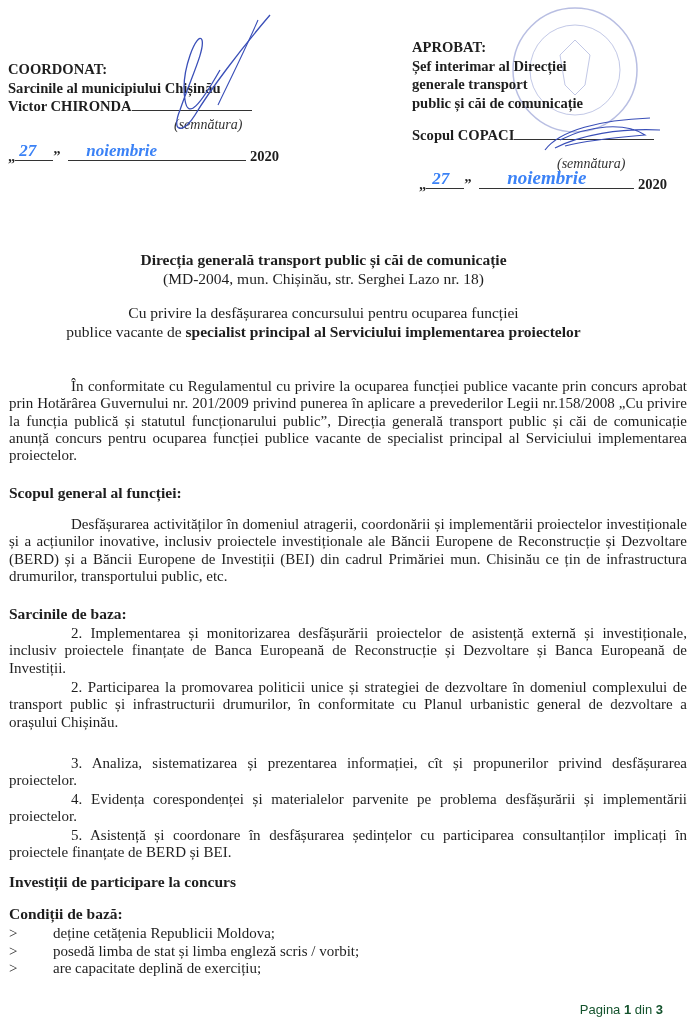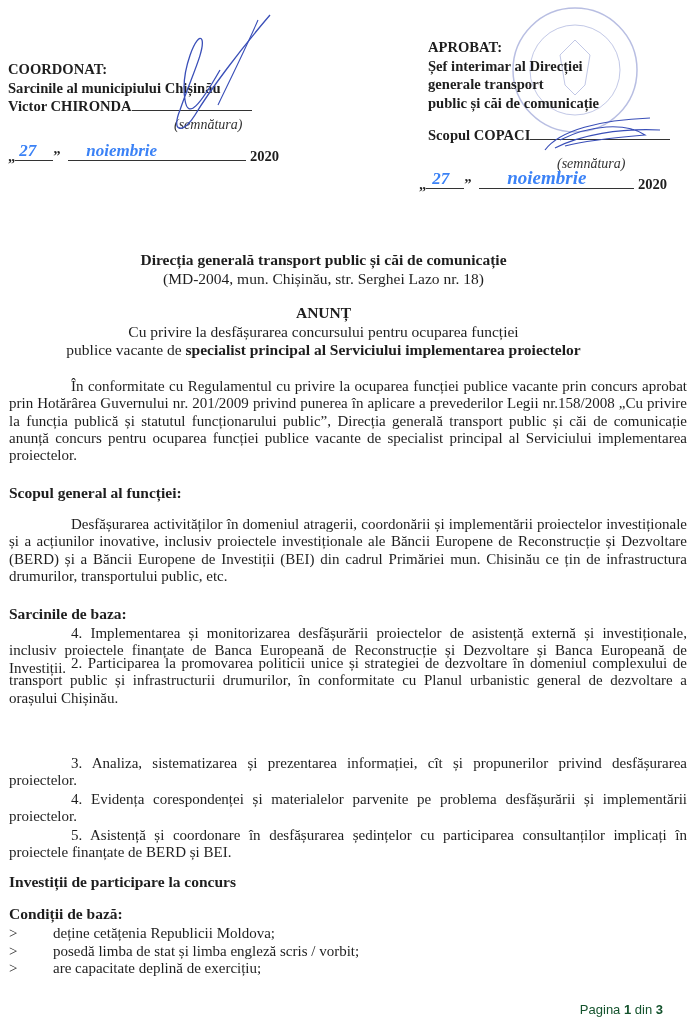--- a/index.html
+++ b/index.html
@@ -42,21 +42,21 @@
 <svg class="abs" style="left:140px; top:10px;" width="140" height="130">
   <path d="M130 5 C 100 40, 70 80, 55 105 C 45 122, 30 125, 40 100 C 50 70, 65 40, 62 30 C 58 20, 40 60, 45 90 C 48 110, 60 95, 80 60" fill="none" stroke="#3a4fb8" stroke-width="1.3"></path>
   <path d="M118 10 C 105 40, 85 80, 78 95" fill="none" stroke="#3a4fb8" stroke-width="1.1"></path>
 </svg>
 
 <svg class="abs" style="left:510px; top:5px;" width="130" height="130">
   <circle cx="65" cy="65" r="62" fill="none" stroke="#9aa3d6" stroke-width="1.5" opacity="0.7"></circle>
   <circle cx="65" cy="65" r="45" fill="none" stroke="#9aa3d6" stroke-width="1" opacity="0.6"></circle>
   <path d="M50 50 L65 35 L80 50 L75 80 L65 90 L55 80 Z" fill="none" stroke="#9aa3d6" stroke-width="1" opacity="0.6"></path>
 </svg>
-<div class="abs hdr-block" style="left:428px; top:38px;">
+<div class="abs hdr-block" style="left:412px; top:38px;">
   <div>APROBAT:</div>
   <div>Șef interimar al Direcției</div>
   <div>generale transport</div>
   <div>public și căi de comunicație</div>
   <div style="margin-top:14px;">
     <span>Scopul COPACI</span><span class="sig-line" style="width:140px;"></span>
   </div>
 </div>
 <svg class="abs" style="left:540px; top:110px;" width="130" height="45">
   <path d="M5 40 C 20 20, 60 10, 110 8 M 15 38 C 40 25, 80 18, 120 20 M 20 30 C 50 15, 85 12, 105 25 C 70 28, 40 32, 25 36" fill="none" stroke="#3a4fb8" stroke-width="1.2"></path>
@@ -67,33 +67,32 @@
   <span class="sig-line" style="width:155px; position:relative; margin-left:4px;"><span class="hand" style="position:absolute; left:28px; bottom:-1px; font-size:19px;">noiembrie</span></span>
   <span>2020</span>
 </div>
 
 <div class="abs center" style="top:250px; font-size:15.5px; line-height:19px;">
   <div style="font-weight:bold;">Direcția generală transport public și căi de comunicație</div>
   <div>(MD-2004, mun. Chișinău, str. Serghei Lazo nr. 18)</div>
 </div>
 
 <div class="abs center" style="top:304px; font-size:15.5px; line-height:18.5px;">
-  <div style="font-weight:bold;">ANUNȚ</div>
   <div>Cu privire la desfășurarea concursului pentru ocuparea funcției</div>
   <div><span>publice vacante de </span><b>specialist principal al Serviciului implementarea proiectelor</b></div>
 </div>
 
 <div class="abs body-text ind" style="left:9px; width:678px; top:378px;">În conformitate cu Regulamentul cu privire la ocuparea funcției publice vacante prin concurs aprobat prin Hotărârea Guvernului nr. 201/2009 privind punerea în aplicare a prevederilor Legii nr.158/2008 „Cu privire la funcția publică și statutul funcționarului public”, Direcția generală transport public și căi de comunicație anunță concurs pentru ocuparea funcției publice vacante de specialist principal al Serviciului implementarea proiectelor.</div>
 
 <div class="abs sec-h" style="left:9px; top:484px;">Scopul general al funcției:</div>
 <div class="abs body-text ind" style="left:9px; width:678px; top:516px;">Desfășurarea activităților în domeniul atragerii, coordonării și implementării proiectelor investiționale și a acțiunilor inovative, inclusiv proiectele investiționale ale Băncii Europene de Reconstrucție și Dezvoltare (BERD) și a Băncii Europene de Investiții (BEI) din cadrul Primăriei mun. Chisinău ce țin de infrastructura drumurilor, transportului public, etc.</div>
 
 <div class="abs sec-h" style="left:9px; top:605px;">Sarcinile de baza:</div>
-<div class="abs body-text ind" style="left:9px; width:678px; top:625px;">4. Implementarea și monitorizarea desfășurării proiectelor de asistență externă și investiționale, inclusiv proiectele finanțate de Banca Europeană de Reconstrucție și Dezvoltare și Banca Europeană de Investiții.</div>
-<div class="abs body-text ind" style="left:9px; width:678px; top:655px;">2. Participarea la promovarea politicii unice și strategiei de dezvoltare în domeniul complexului de transport public și infrastructurii drumurilor, în conformitate cu Planul urbanistic general de dezvoltare a orașului Chișinău.</div>
+<div class="abs body-text ind" style="left:9px; width:678px; top:625px;">2. Implementarea și monitorizarea desfășurării proiectelor de asistență externă și investiționale, inclusiv proiectele finanțate de Banca Europeană de Reconstrucție și Dezvoltare și Banca Europeană de Investiții.</div>
+<div class="abs body-text ind" style="left:9px; width:678px; top:679px;">2. Participarea la promovarea politicii unice și strategiei de dezvoltare în domeniul complexului de transport public și infrastructurii drumurilor, în conformitate cu Planul urbanistic general de dezvoltare a orașului Chișinău.</div>
 <div class="abs body-text ind" style="left:9px; width:678px; top:755px;">3. Analiza, sistematizarea și prezentarea informației, cît și propunerilor privind desfășurarea proiectelor.</div>
 <div class="abs body-text ind" style="left:9px; width:678px; top:791px;">4. Evidența corespondenței și materialelor parvenite pe problema desfășurării și implementării proiectelor.</div>
 <div class="abs body-text ind" style="left:9px; width:678px; top:827px;">5. Asistență și coordonare în desfășurarea ședințelor cu participarea consultanților implicați în proiectele finanțate de BERD și BEI.</div>
 
 <div class="abs sec-h" style="left:9px; top:873px;">Investiții de participare la concurs</div>
 <div class="abs sec-h" style="left:9px; top:905px;">Condiții de bază:</div>
 <div class="abs bullets" style="left:7px; top:925px; width:600px;">
   <div class="bullet-row">
     <span class="bullet-mark">&gt;</span>
     <span>deține cetățenia Republicii Moldova;</span>

